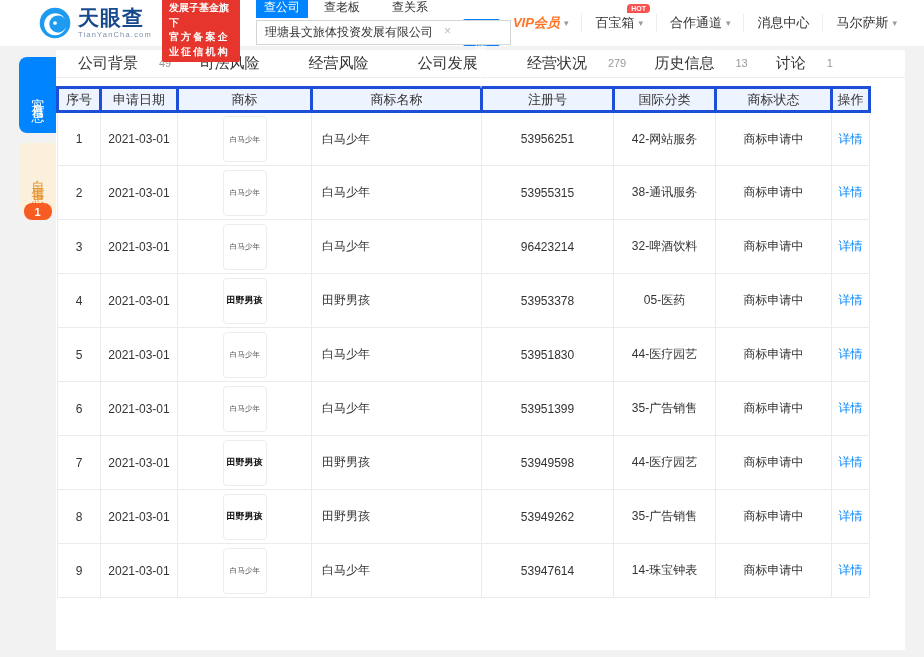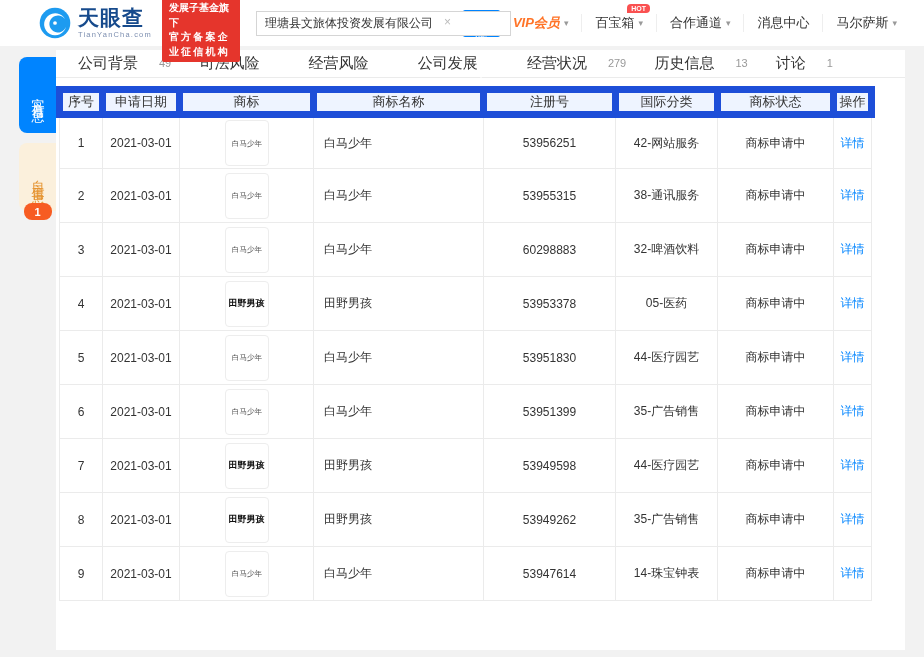--- a/index.html
+++ b/index.html
@@ -44,21 +44,21 @@
   .card { position:absolute; left:56px; top:50px; width:849px; height:600px; background:#fff; }
 
   .nav-row { height:28px; display:flex; align-items:stretch; justify-content:space-between; padding:0 70px 0 20px; border-bottom:1px solid #ebebeb; }
   .nav-tab { display:flex; align-items:center; font-size:15px; color:#333; cursor:pointer; padding:0 2px; }
   .nav-tab .cnt { font-size:11px; color:#999; margin-left:21px; position:relative; top:-1px; }
   .nav-tab.active { color:#0084ff; font-weight:bold; border-left:1px solid #ececec; border-right:1px solid #ececec; padding:0 22px; }
   .nav-tab.active .cnt { color:#0084ff; font-weight:normal; }
 
   
   table { border-collapse:collapse; width:812px; margin-top:8px; table-layout:fixed; }
-  thead th { background:#eef4ff; height:24px; font-size:13px; font-weight:normal; color:#333; border:7px solid #1d4ed8; }
+  thead th { background:#eef4ff; height:24px; font-size:13px; font-weight:normal; color:#333; border:3px solid #1d4ed8; }
   tbody td { height:54px; font-size:12px; color:#333; border:1px solid #ebebeb; text-align:center; vertical-align:middle; }
   tbody td.td-name { text-align:left; padding-left:10px; }
   .mark-box { display:inline-flex; align-items:center; justify-content:center; width:44px; height:46px; border:1px solid #ededed; border-radius:4px; background:#fff; cursor:pointer; overflow:hidden; }
   .mark-text { font-size:8px; color:#444; white-space:nowrap; }
   .mark-box.script .mark-text { font-family:"DejaVu Serif",serif; color:#555; transform:scale(0.95); }
   .mark-box.bold .mark-text { font-weight:bold; font-size:9px; color:#111; }
   .detail-link { color:#0084ff; cursor:pointer; text-decoration:none; font-size:12px; }
 </style>
 </head>
 <body>
@@ -76,20 +76,25 @@
       <div class="logo-domain">TianYanCha.com</div>
     </div>
   </div>
 
   <div class="gov-badge">
     <span class="l1">国家中小企业发展子基金旗下</span>
     <span class="l2">官方备案企业征信机构</span>
   </div>
 
   <div class="search-area">
+    <div class="search-tabs" id="search-tabs">
+        <span class="stab active">查公司</span>
+        <span class="stab">查老板</span>
+        <span class="stab">查关系</span>
+      </div>
     <div class="search-row">
       <div class="search-box">
         <input class="search-input" value="理塘县文旅体投资发展有限公司" style="">
         <span class="clear-icon">×</span>
       </div>
       <button class="search-btn">天眼一下</button>
     </div>
   </div>
 
   <div class="top-menu" id="top-menu">
@@ -221,21 +226,21 @@
   </tr>
         <tr>
     <td>3</td>
     <td>2021-03-01</td>
     <td>
       <span class="mark-box script">
         <span class="mark-text">白马少年</span>
       </span>
     </td>
     <td class="td-name">白马少年</td>
-    <td>60298883</td>
+    <td>96423214</td>
     <td>32-啤酒饮料</td>
     <td>商标申请中</td>
     <td>
       <a class="detail-link">详情</a>
     </td>
   </tr>
         <tr>
     <td>4</td>
     <td>2021-03-01</td>
     <td>

